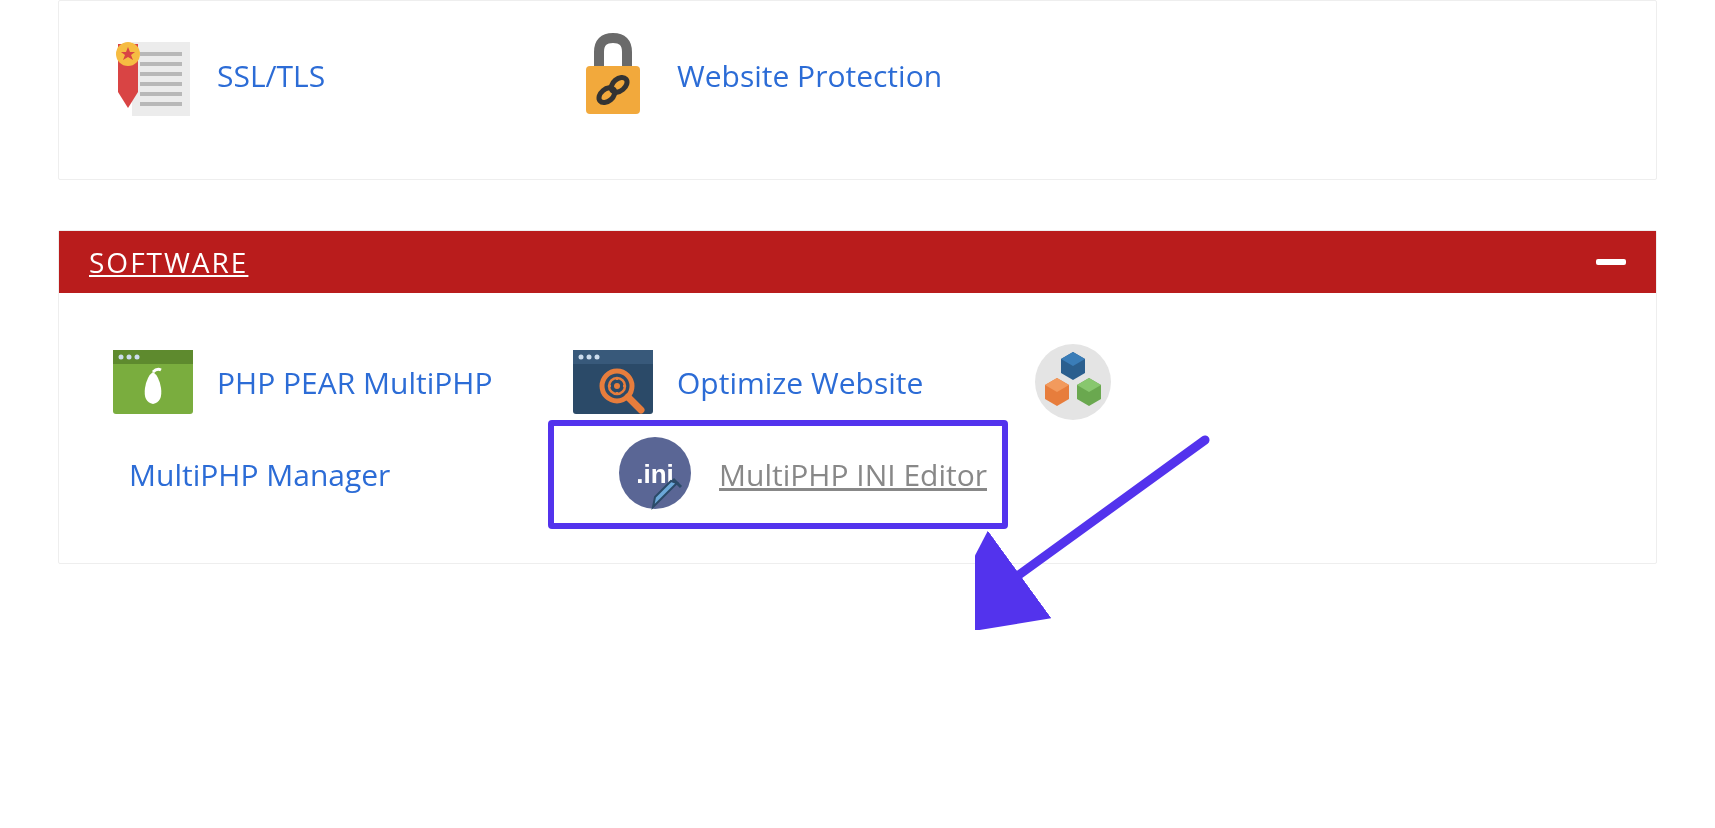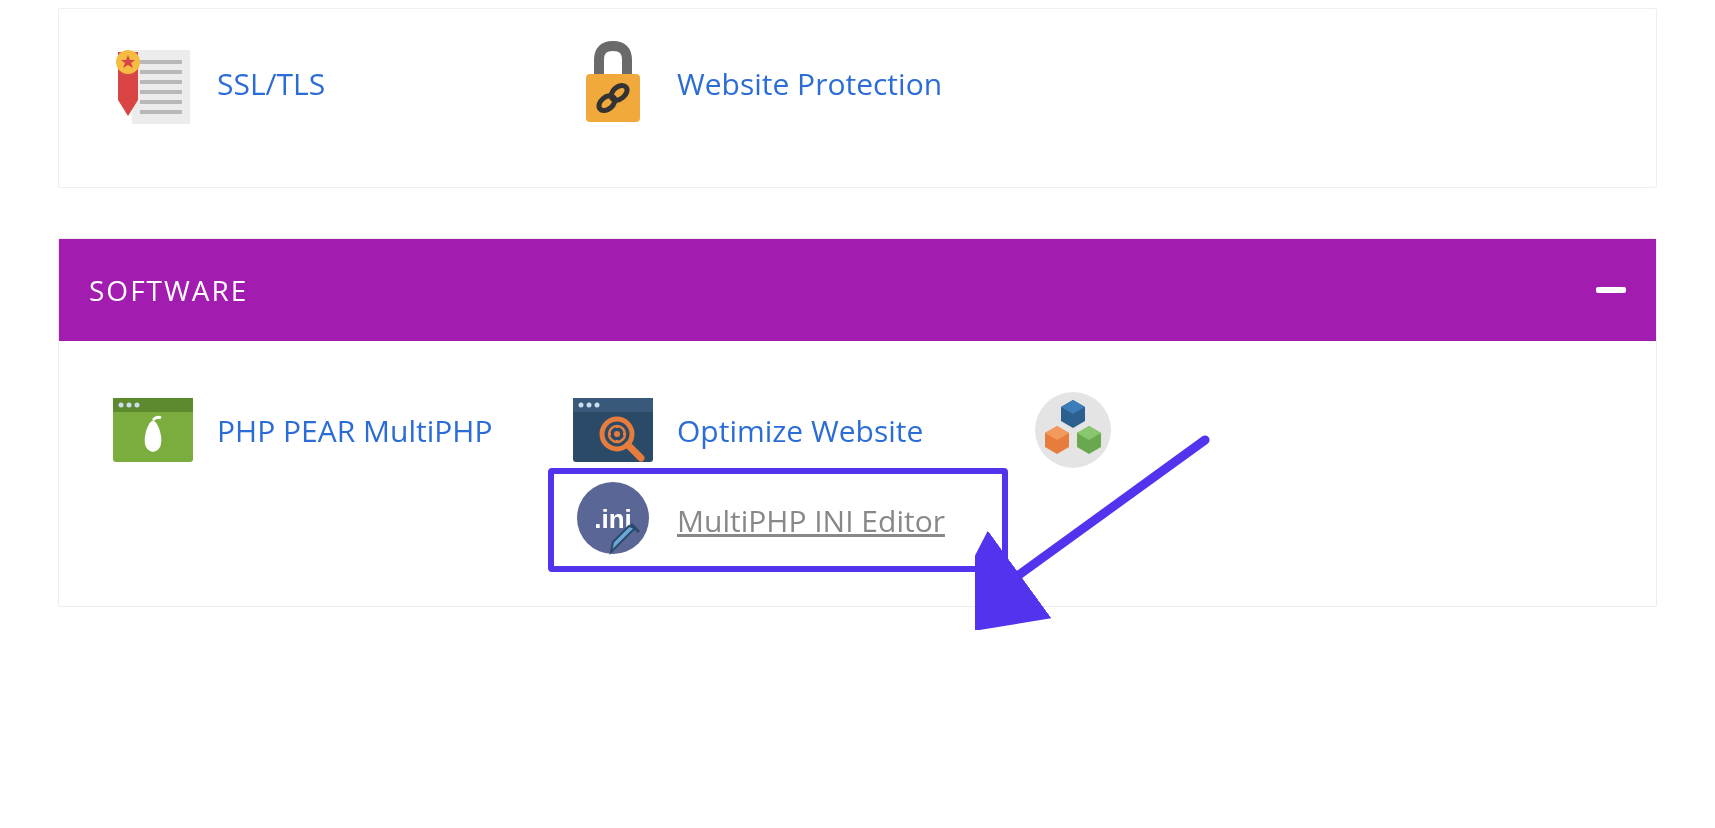--- a/index.html
+++ b/index.html
@@ -14,21 +14,21 @@
       height: 828px;
       position: relative;
     }
     .panel {
       background: #fff;
       border: 1px solid #eee;
       border-radius: 2px;
       margin: 0 58px;
     }
     .panel-top {
-      margin-top: 8px;
+      margin-top: 0;
       padding-bottom: 30px;
     }
     .items-grid {
       display: flex;
       flex-wrap: wrap;
       padding: 20px 50px;
     }
     .item-link {
       display: flex;
       align-items: center;
@@ -44,47 +44,49 @@
       align-items: center;
       justify-content: center;
     }
     .item-label {
       color: #2c6cd6;
       font-size: 30px;
       font-weight: 400;
       margin-left: 20px;
     }
     .panel-header {
-      background: #a21caf;
+      background: #b91c1c;
       color: #fff;
-      padding: 32px 30px;
+      padding: 12px 30px;
       font-size: 28px;
       letter-spacing: 2px;
       display: flex;
       justify-content: space-between;
       align-items: center;
       cursor: pointer;
+      text-decoration: underline;
     }
     .collapse-icon {
       width: 30px;
       height: 6px;
       background: #fff;
       border-radius: 2px;
     }
     .software-panel {
       margin-top: 50px;
     }
     .software-grid {
       padding: 35px 50px 50px 50px;
     }
     .highlighted-item {
       border: 6px solid #5333ed;
       border-radius: 4px;
       padding: 10px 15px;
       margin: -16px -21px;
+      justify-content: flex-end;
     }
     .highlighted-item .item-label {
       color: #888;
       text-decoration: underline;
     }
     .arrow-svg {
       position: absolute;
       top: 430px;
       left: 975px;
       pointer-events: none;
@@ -184,20 +186,21 @@
           <path d="M 40 10 L 52 17 L 40 24 L 28 17 Z" fill="#3a7db8"></path>
           <path d="M 24 36 L 36 43 L 36 57 L 24 64 L 12 57 L 12 43 Z" fill="#e77d3c"></path>
           <path d="M 24 36 L 36 43 L 24 50 L 12 43 Z" fill="#f29a5d"></path>
           <path d="M 56 36 L 68 43 L 68 57 L 56 64 L 44 57 L 44 43 Z" fill="#6aa84f"></path>
           <path d="M 56 36 L 68 43 L 56 50 L 44 43 Z" fill="#88c76e"></path>
         </svg>
       </div>
     </div>
 
     <div class="item-link">
+      <span class="item-label">MultiPHP Manager</span>
     </div>
 
     <div class="item-link highlighted-item">
       <div class="item-icon">
         <svg width="84" height="84" viewBox="0 0 84 84">
           <circle cx="42" cy="40" r="36" fill="#5a6695"></circle>
           <text x="42" y="50" font-size="26" font-weight="bold" fill="#fff" font-family="Arial" text-anchor="middle">.ini</text>
           <path d="M 64 50 L 48 66 L 40 74 L 42 64 L 58 48 Z" fill="#6ca8d8" stroke="#2b4a68" stroke-width="2"></path>
           <path d="M 60 46 L 68 54" stroke="#2b4a68" stroke-width="3"></path>
         </svg>

